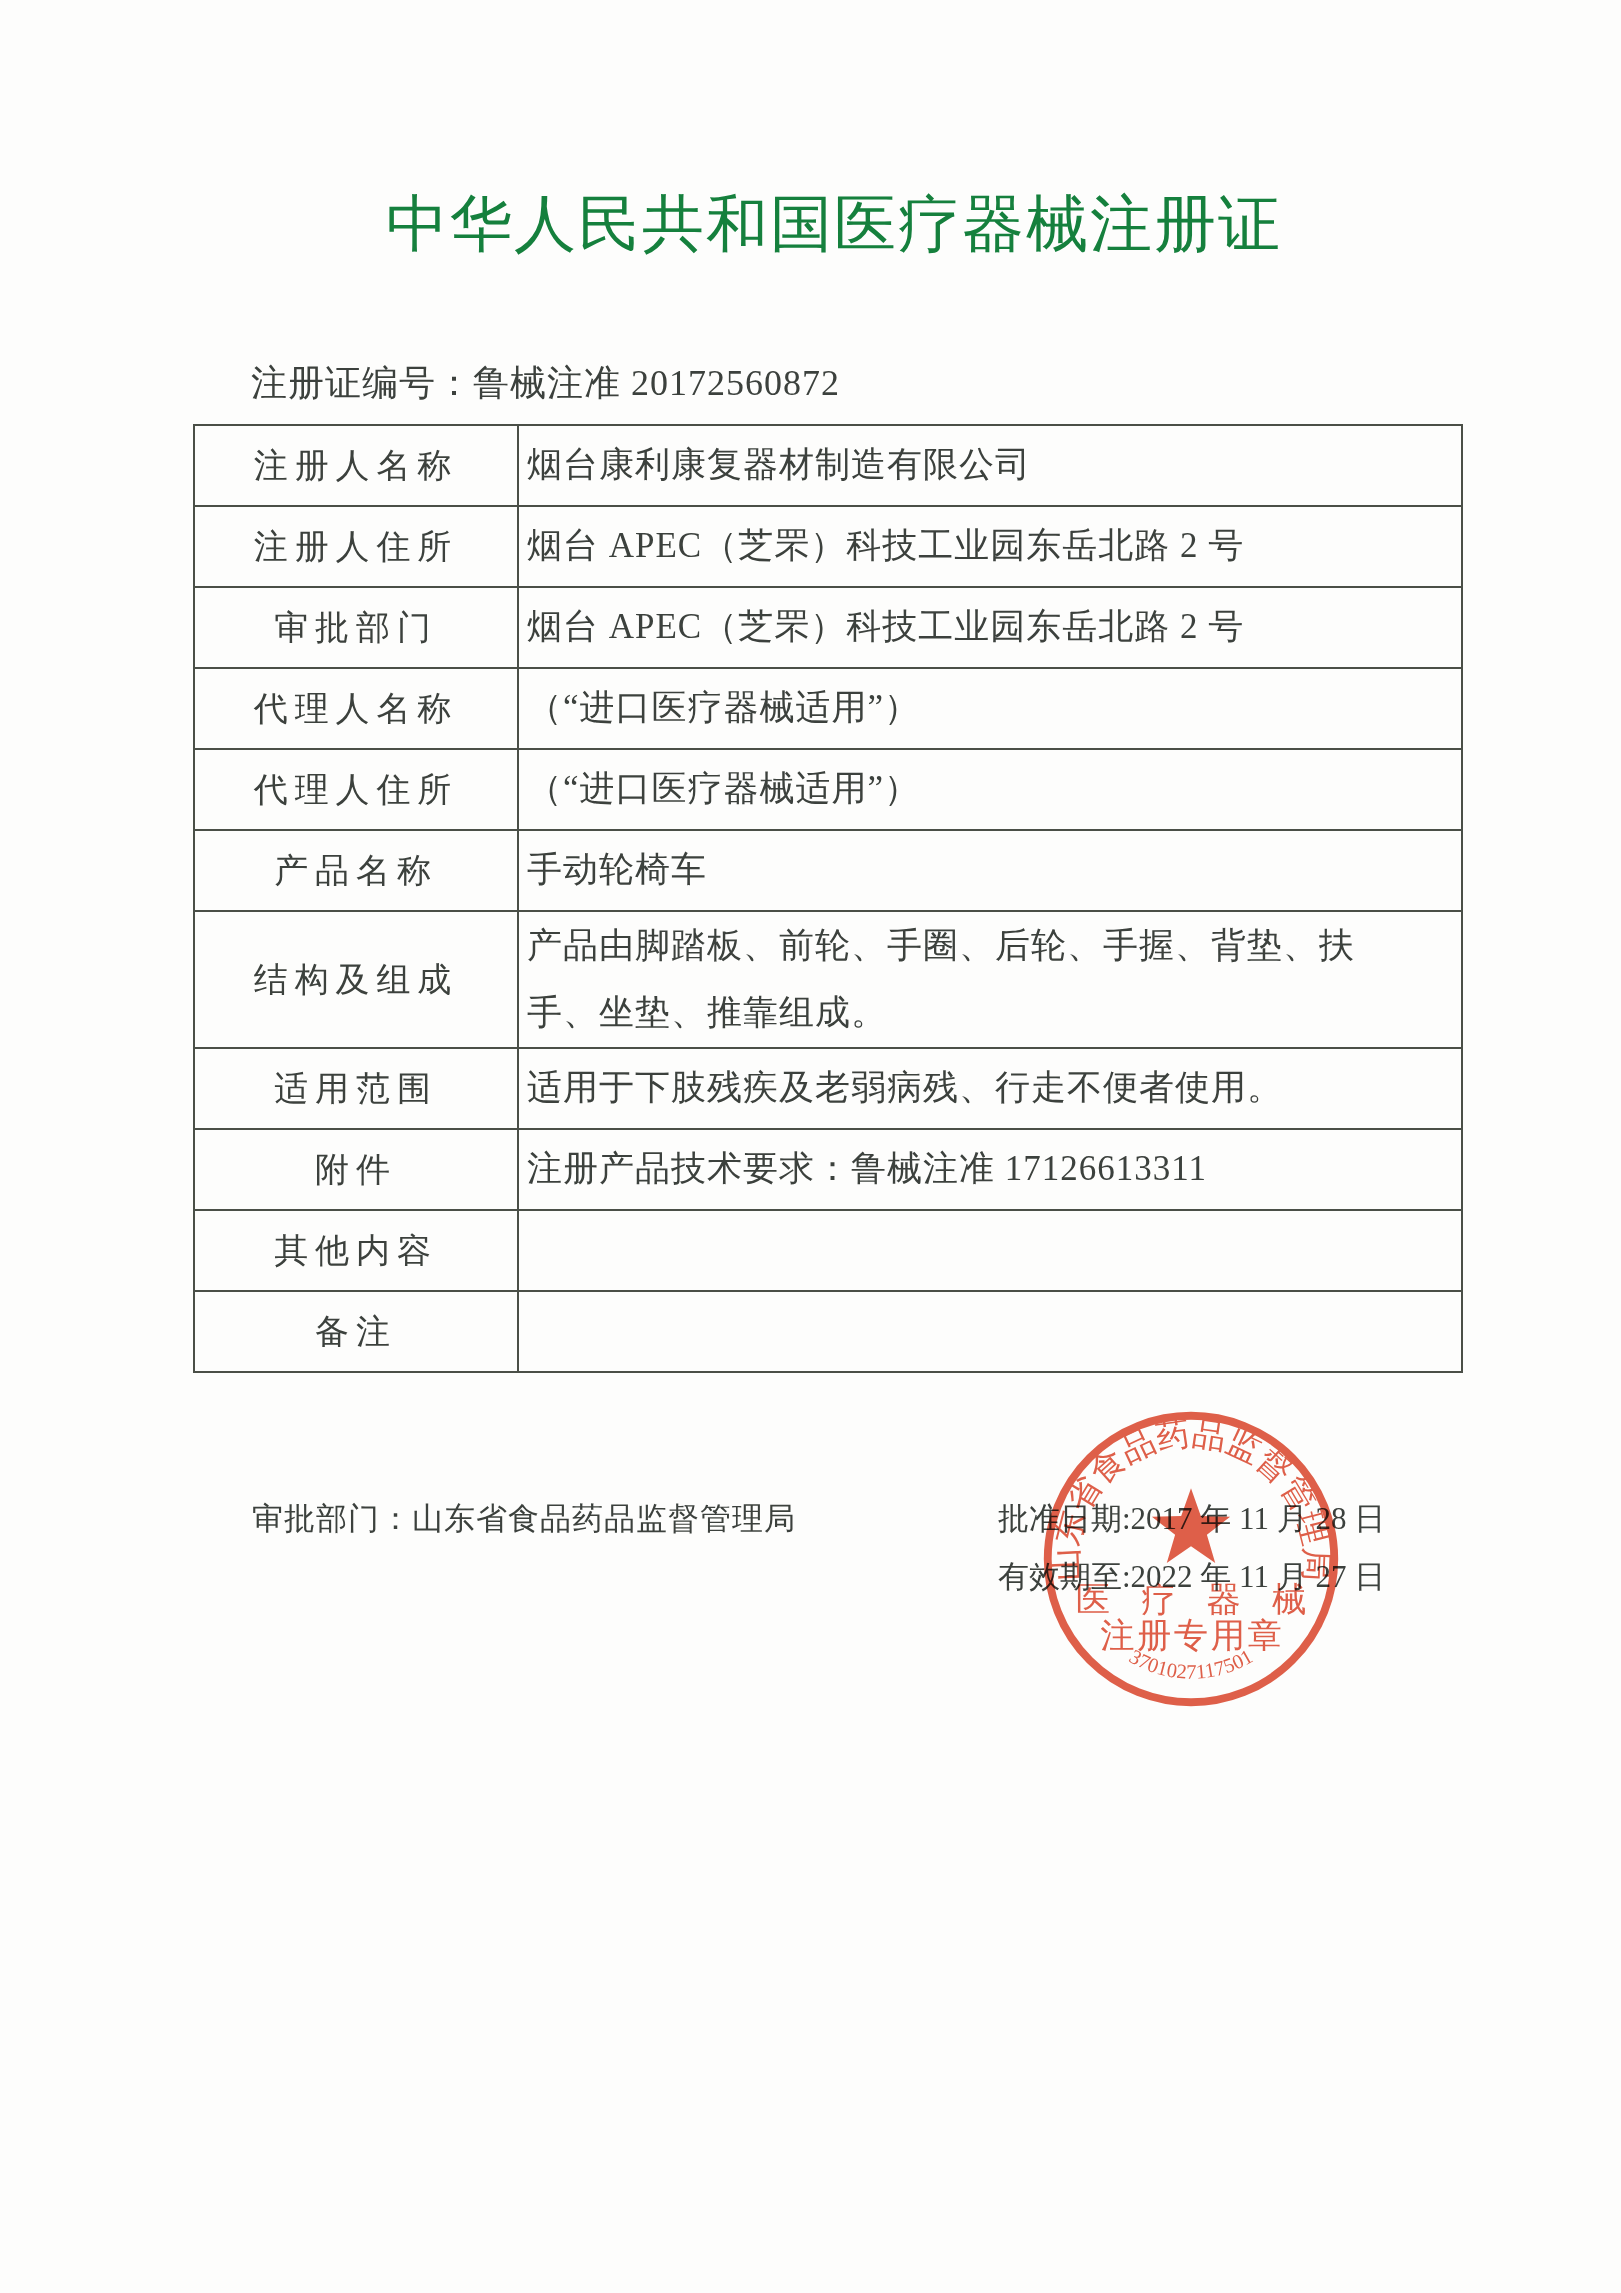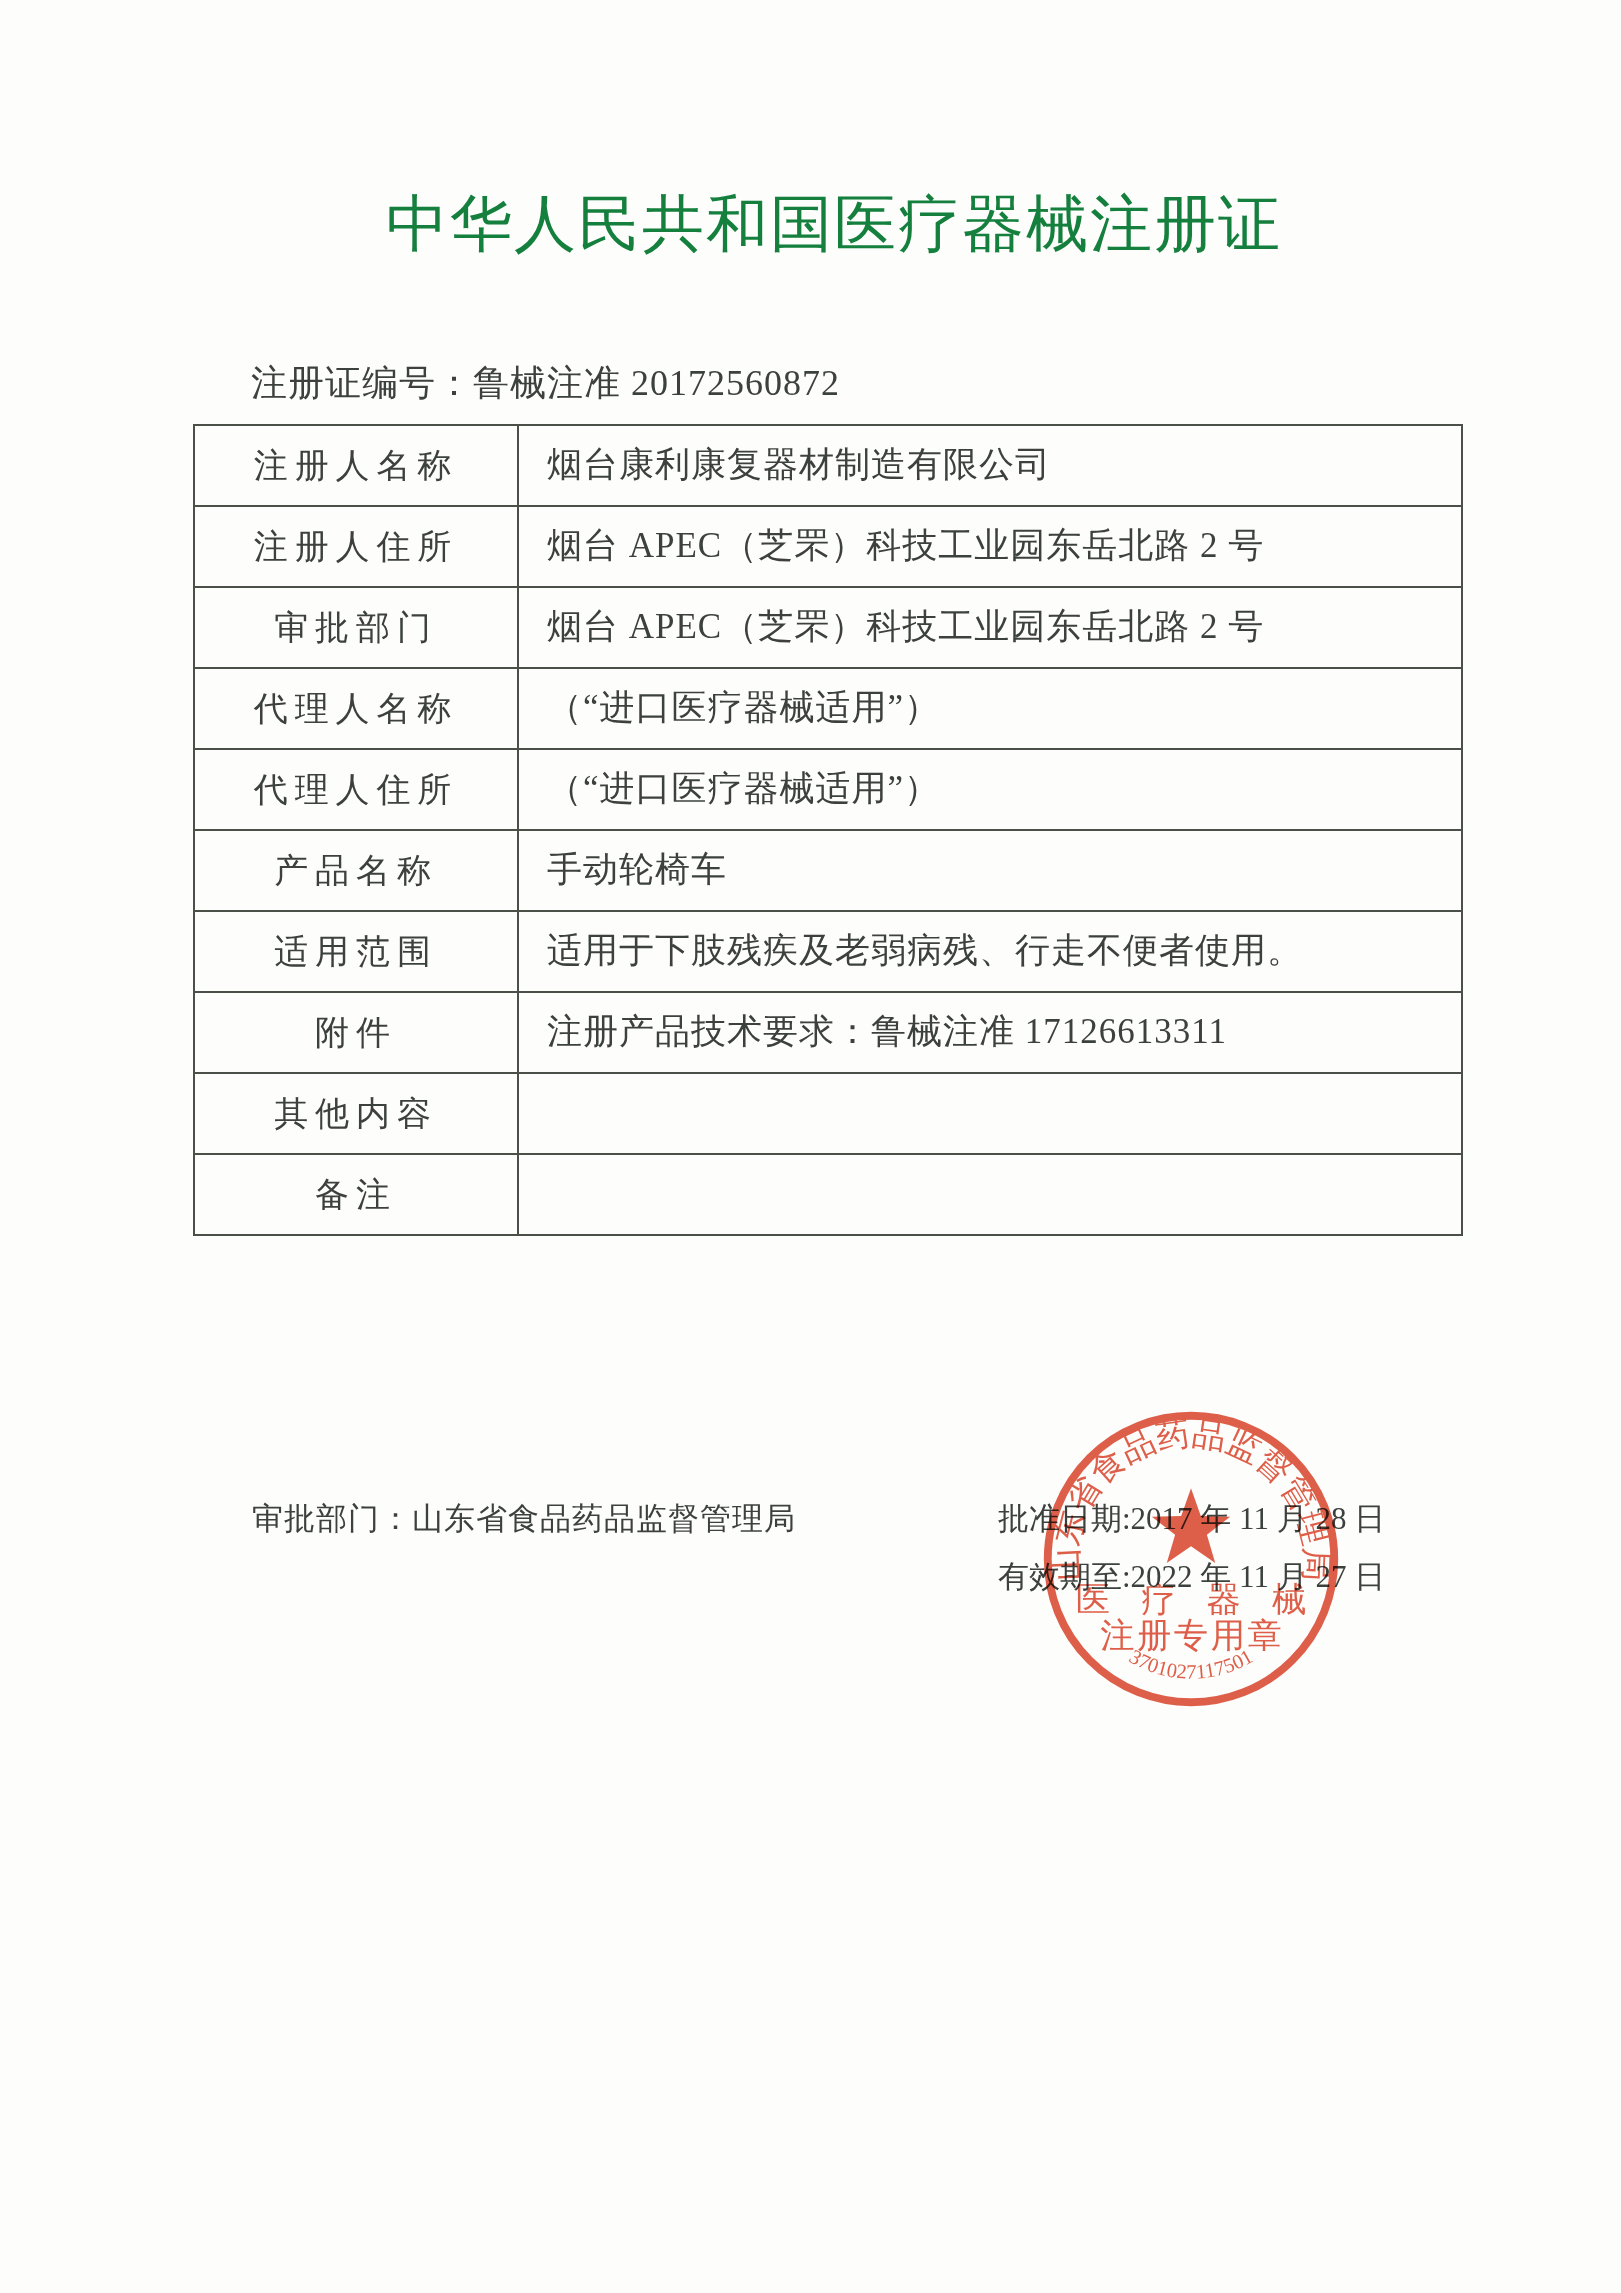--- a/index.html
+++ b/index.html
@@ -34,21 +34,21 @@
     vertical-align:middle;
     overflow:hidden;
   }
   table.cert td.lbl{
     width:320px;
     text-align:center;
     letter-spacing:6.9px;
     font-size:34px;
   }
   table.cert td.val{
-    padding-left:28px;padding-right:37px;
+    padding-left:8px;padding-right:37px;
     letter-spacing:1px;
     line-height:1.9;
     margin-left:44px;
   }
   table.cert tr{height:81px;}
   table.cert tr.tall{height:131px;}
   .footer-dept{
     position:absolute;left:252px;top:1498px;
     font-size:31px;letter-spacing:1px;white-space:nowrap;
   }
@@ -96,20 +96,24 @@
         <td class="val">（“进口医疗器械适用”）</td>
       </tr>
       <tr>
         <td class="lbl">代理人住所</td>
         <td class="val">（“进口医疗器械适用”）</td>
       </tr>
       <tr>
         <td class="lbl">产品名称</td>
         <td class="val">手动轮椅车</td>
       </tr>
+      <tr class="tall">
+        <td class="lbl">结构及组成</td>
+        <td class="val">产品由脚踏板、前轮、手圈、后轮、手握、背垫、扶手、坐垫、推靠组成。</td>
+      </tr>
       <tr>
         <td class="lbl">适用范围</td>
         <td class="val">适用于下肢残疾及老弱病残、行走不便者使用。</td>
       </tr>
       <tr>
         <td class="lbl">附件</td>
         <td class="val">注册产品技术要求：鲁械注准 17126613311</td>
       </tr>
       <tr>
         <td class="lbl">其他内容</td>

